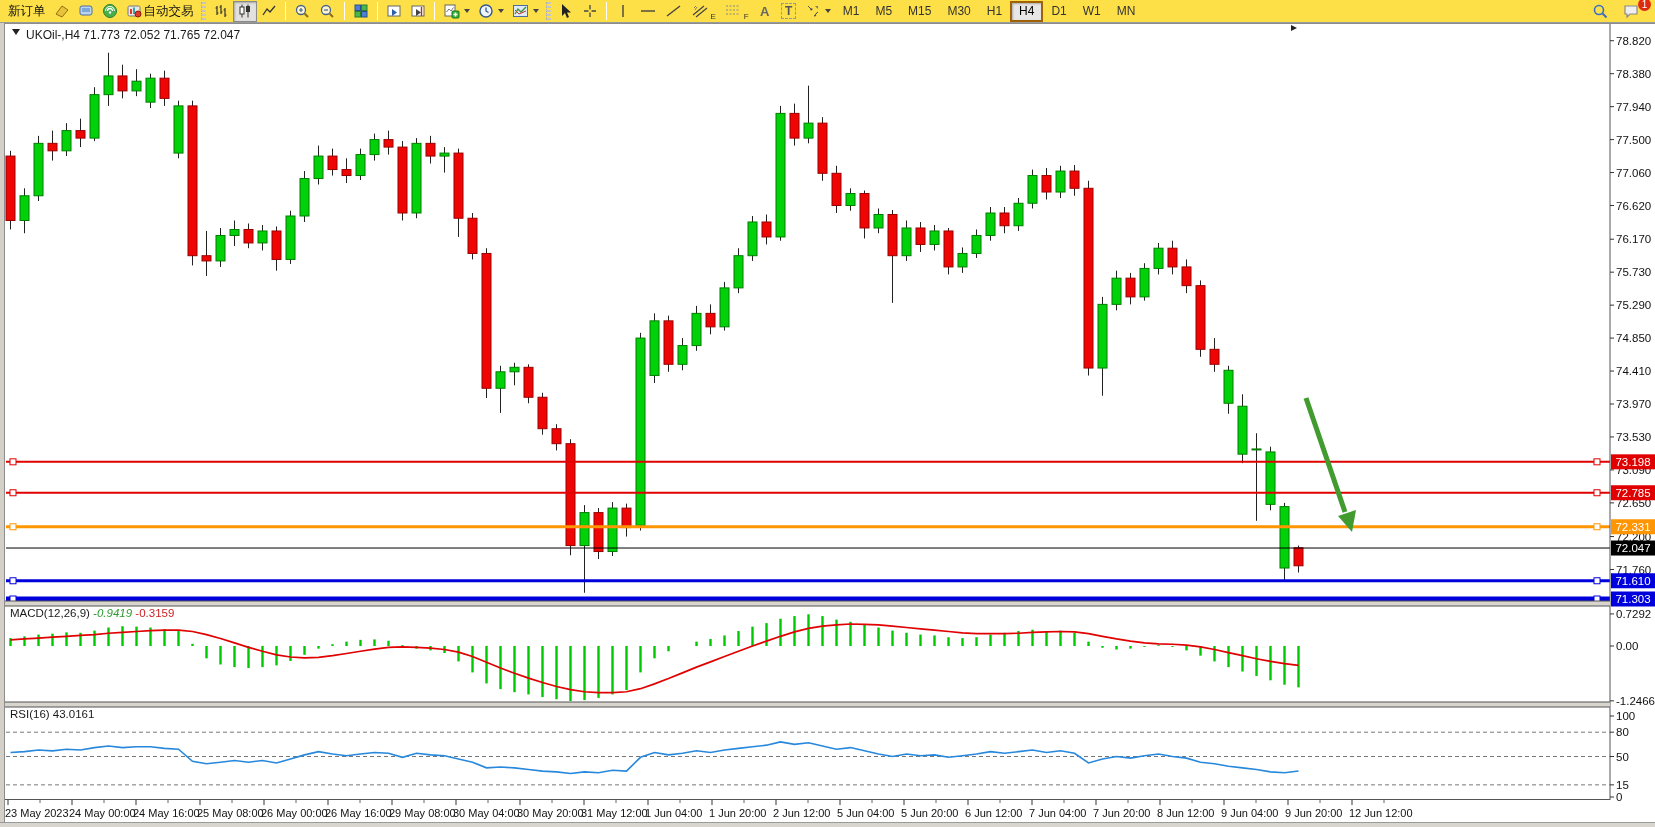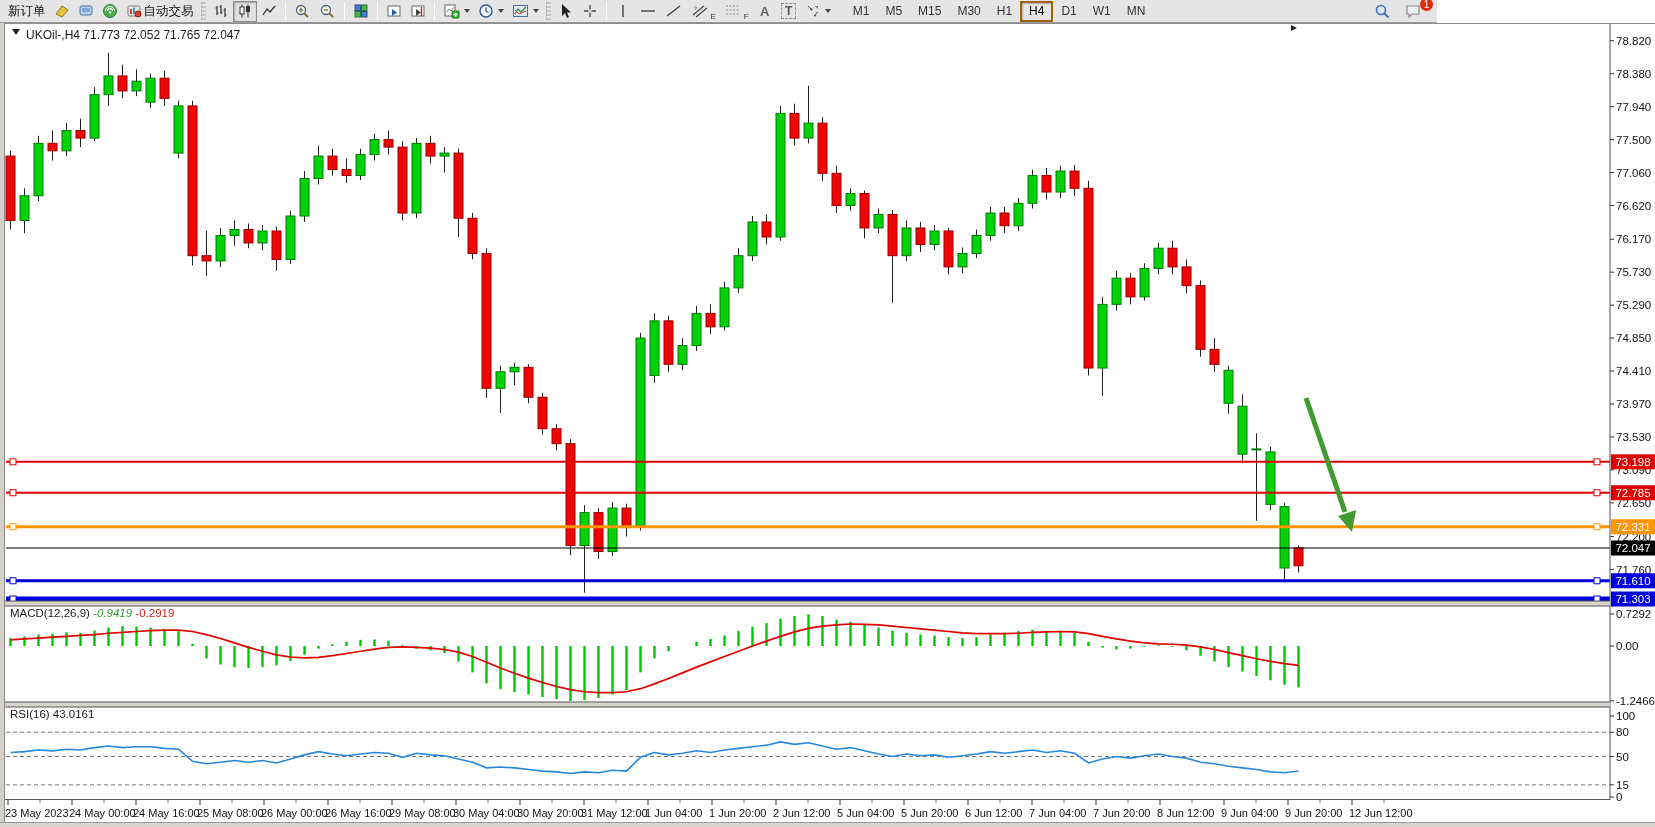--- a/index.html
+++ b/index.html
@@ -1,36 +1,36 @@
 <!DOCTYPE html>
 <html><head>
 <meta charset="utf-8">
 <style>
   * { margin:0; padding:0; box-sizing:border-box; }
   html,body { width:1655px; height:827px; overflow:hidden; background:#ffffff;
               font-family:"Liberation Sans", sans-serif; }
   #root { position:relative; width:1655px; height:827px; background:#fff; }
 
   
-  #toolbar { position:absolute; top:0; left:0; width:1437px; height:23px;
-             background:#e5e5e5; border-bottom:1px solid #9a9a9a;
+  #toolbar { position:absolute; top:0; left:0; width:1655px; height:23px;
+             background:#fde047; border-bottom:1px solid #9a9a9a;
              display:flex; align-items:center; padding:0 4px; z-index:20; }
   .tb { height:21px; min-width:24px; border:1px solid transparent; background:transparent;
         display:flex; align-items:center; justify-content:center; gap:2px;
         font-family:"Liberation Sans",sans-serif; font-size:12px; color:#222; padding:0 3px; }
   .tb.pressed { border:1px solid #8a8a8a; background:#e2e1df; box-shadow:inset 1px 1px 2px rgba(0,0,0,.25); }
   .tb svg { display:block; }
   .tb-label { font-size:12.5px; color:#111; white-space:nowrap; }
   .sep { width:1px; height:18px; background:#b5b3b0; border-right:1px solid #fff; margin:0 4px; }
   .grip { width:5px; height:18px; margin:0 3px;
           background:repeating-linear-gradient(180deg,#c8c6c3 0 2px,transparent 2px 4px);
           border-left:1px dotted #aaa; }
   .ddn { width:0; height:0; border-left:3px solid transparent; border-right:3px solid transparent;
          border-top:4px solid #444; margin-left:2px; }
-  #tf-group { display:flex; align-items:center; margin-left:10px; }
+  #tf-group { display:flex; align-items:center; }
   .tf-btn { height:21px; padding:0 7px; display:flex; align-items:center;
             font-size:12px; color:#333; border:1px solid transparent; }
   .tf-btn.active { border:2px solid #a16207; background:#e8e7e5; box-shadow:inset 1px 1px 2px rgba(0,0,0,.25); color:#000; }
   #right-tools { margin-left:auto; display:flex; align-items:center; gap:6px; padding-right:6px; }
   #chat-badge { position:absolute; top:-4px; right:-7px; background:#e02a10; color:#fff;
                 font-size:10px; width:13px; height:13px; border-radius:50%;
                 display:flex; align-items:center; justify-content:center; }
   .iconwrap { position:relative; }
 
   
@@ -716,20 +716,20 @@
   <div id="chart-title">
     <svg width="9" height="8">
         <polygon points="0,1 8,1 4,7" fill="#222"></polygon>
       </svg>
     <span>UKOil-,H4  71.773 72.052 71.765 72.047</span>
   </div>
 
   <div class="ind-label" id="macd-label">
     <span>MACD(12,26,9)</span>
     <span class="v-main">-0.9419</span>
-    <span class="v-sig">-0.2919</span>
+    <span class="v-sig">-0.3159</span>
   </div>
   <div class="ind-label" id="rsi-label">
     <span>RSI(16)</span>
     <span>43.0161</span>
   </div>
 
 </div>
 
 </body></html>

